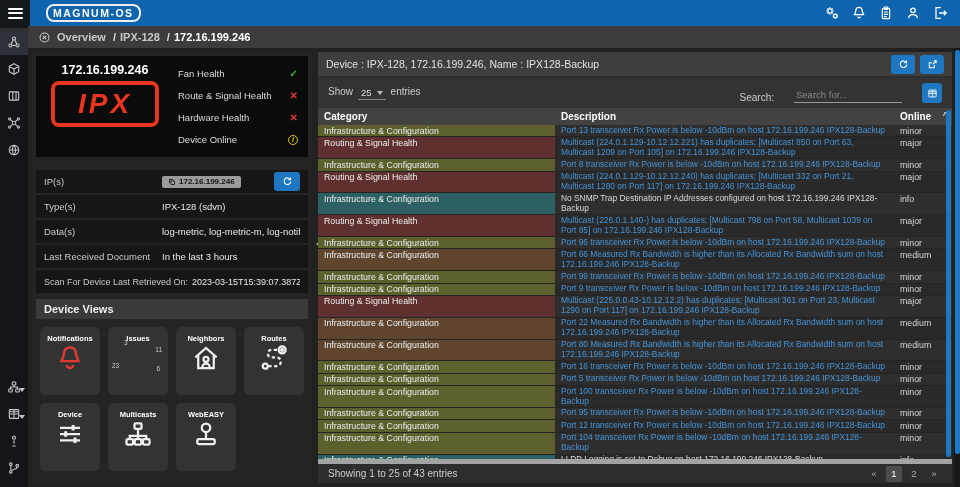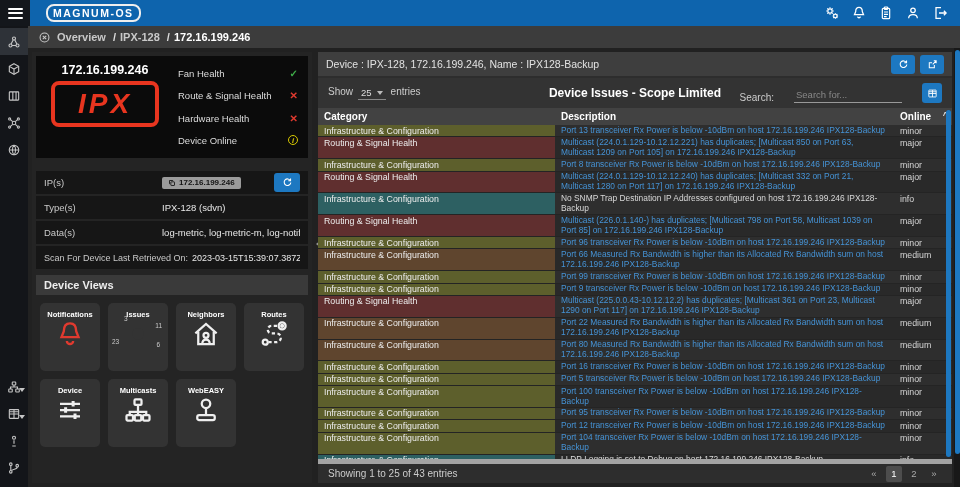--- a/index.html
+++ b/index.html
@@ -362,20 +362,24 @@
             </span>
           </div>
           <div class="field-row">
             <span class="f-label">Type(s)</span>
             <span class="f-value">IPX-128 (sdvn)</span>
           </div>
           <div class="field-row">
             <span class="f-label">Data(s)</span>
             <span class="f-value">log-metric, log-metric-m, log-notification-insite</span>
           </div>
+          <div class="field-row">
+            <span class="f-label">Last Received Document</span>
+            <span class="f-value">In the last 3 hours</span>
+          </div>
           <div class="field-row scan-row">
             <span class="f-label">Scan For Device Last Retrieved On:</span>
             <span class="f-value">2023-03-15T15:39:07.387Z</span>
           </div>
         </div>
 
         <div class="views-section">
           <div class="views-header">Device Views</div>
           <div class="tiles" id="tiles">
 
@@ -484,21 +488,20 @@
 
         <div class="toolbar">
           <div class="show-group">
             <span>Show</span>
             <span class="page-select">
               <span>25</span>
                 <span class="sel-caret"></span>
             </span>
             <span>entries</span>
           </div>
-          <div class="tb-title">Device Issues - Scope Limited</div>
           <div class="search-group">
             <span>Search:</span>
             <input class="search-input" placeholder="Search for..." style="">
             <span class="search-btn">
                 <span class="ic" id="search-btn-ic">
                   <svg viewBox="0 0 24 24" fill="none" stroke="currentColor" stroke-width="1.9">
                     <rect x="4" y="4.5" width="16" height="15" rx="1"></rect>
                     <path d="M4 12h16M12 4.5v15M4 8.2h16"></path>
                   </svg>
                 </span>

